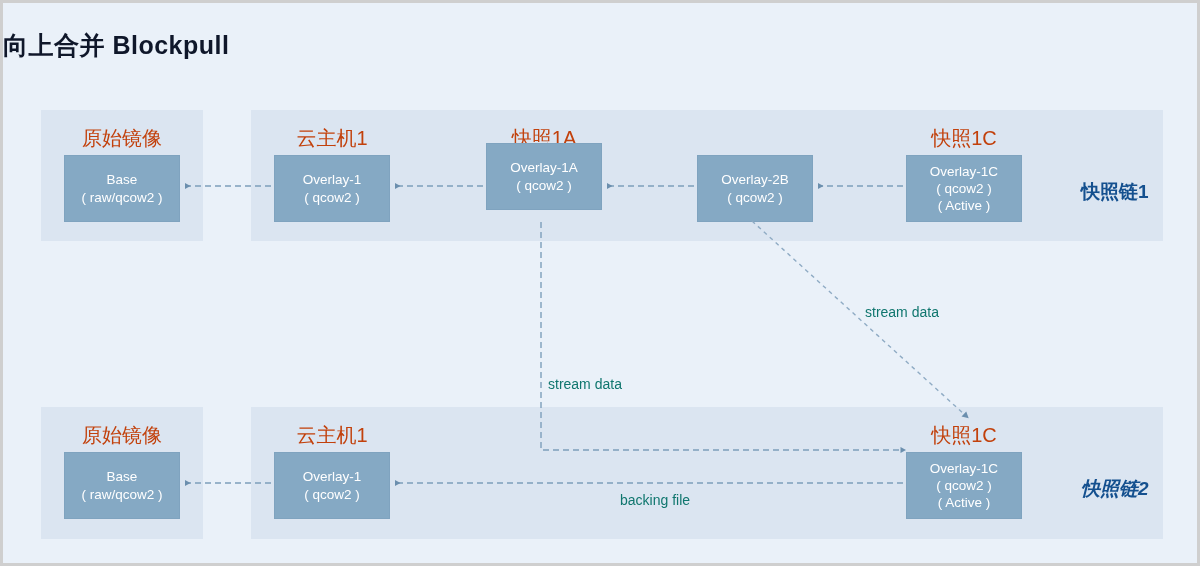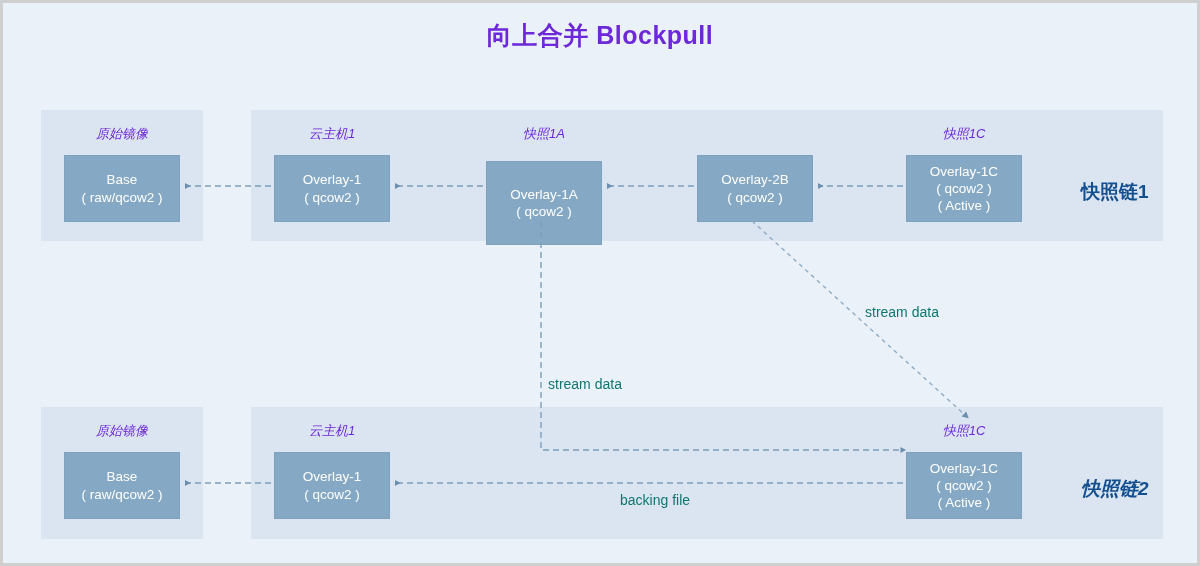--- a/index.html
+++ b/index.html
@@ -20,47 +20,46 @@
   #svg-layer {
     position: absolute;
     left: 0; top: 0;
     width: 1194px; height: 560px;
     pointer-events: none;
   }
 
   .title {
     position: absolute;
     left: 0; right: 0;
-    top: 16px;
-    text-align: center;
+    top: 26px;
+    text-align: left;
     font-size: 25px;
     font-weight: bold;
-    color: #6d28d9;
+    color: #0f172a;
     letter-spacing: 0.5px;
   }
 
   .panel {
     position: absolute;
     background: #dbe5f1;
   }
 
   .chain-label {
     position: absolute;
     font-size: 19px;
     font-weight: bold;
     color: #14508f;
   }
 
   .grp-label {
     position: absolute;
-    font-size: 13px;
-    color: #6d28d9;
+    font-size: 20px;
+    color: #c2410c;
     text-align: center;
     white-space: nowrap;
-    font-style: italic;
   }
 
   .node {
     position: absolute;
     background: #85a9c4;
     border: 1px solid #7fa3bf;
     color: #ffffff;
     font-size: 13.5px;
     line-height: 1.28;
     display: flex;
@@ -103,21 +102,21 @@
   <div class="node" style="left:61px; top:152px; width:116px; height:67px;">
     <span>Base</span>
     <span>( raw/qcow2 )</span>
   </div>
 
   <div class="node" style="left:271px; top:152px; width:116px; height:67px;">
     <span>Overlay-1</span>
     <span>( qcow2 )</span>
   </div>
 
-  <div class="node" style="left:483px; top:158px; width:116px; height:84px;">
+  <div class="node" style="left:483px; top:140px; width:116px; height:67px;">
     <span>Overlay-1A</span>
     <span>( qcow2 )</span>
   </div>
 
   <div class="node" style="left:694px; top:152px; width:116px; height:67px;">
     <span>Overlay-2B</span>
     <span>( qcow2 )</span>
   </div>
 
   <div class="node" style="left:903px; top:152px; width:116px; height:67px;">

